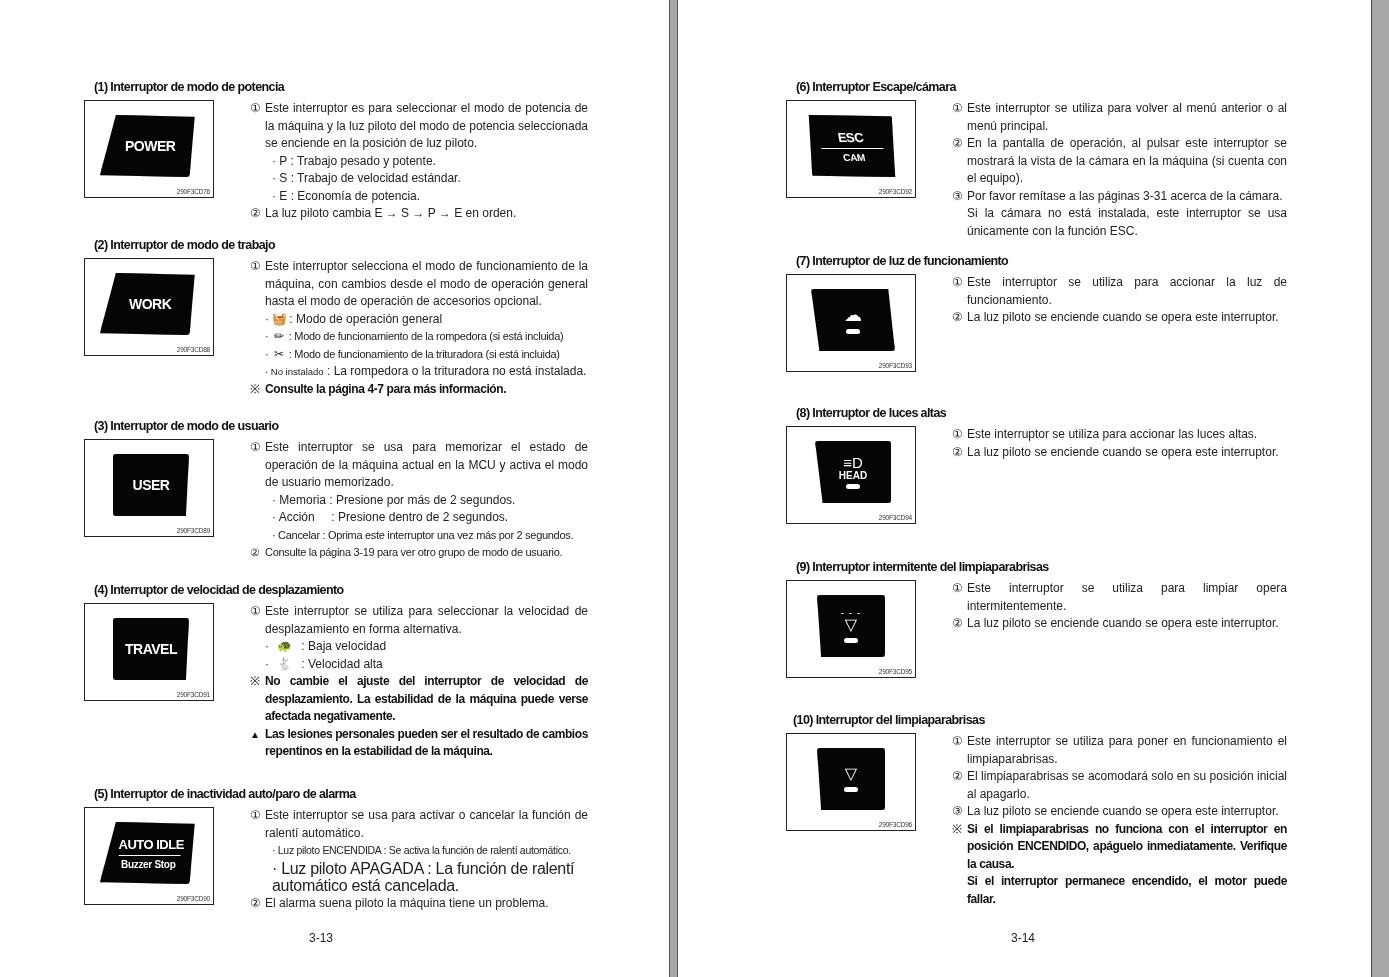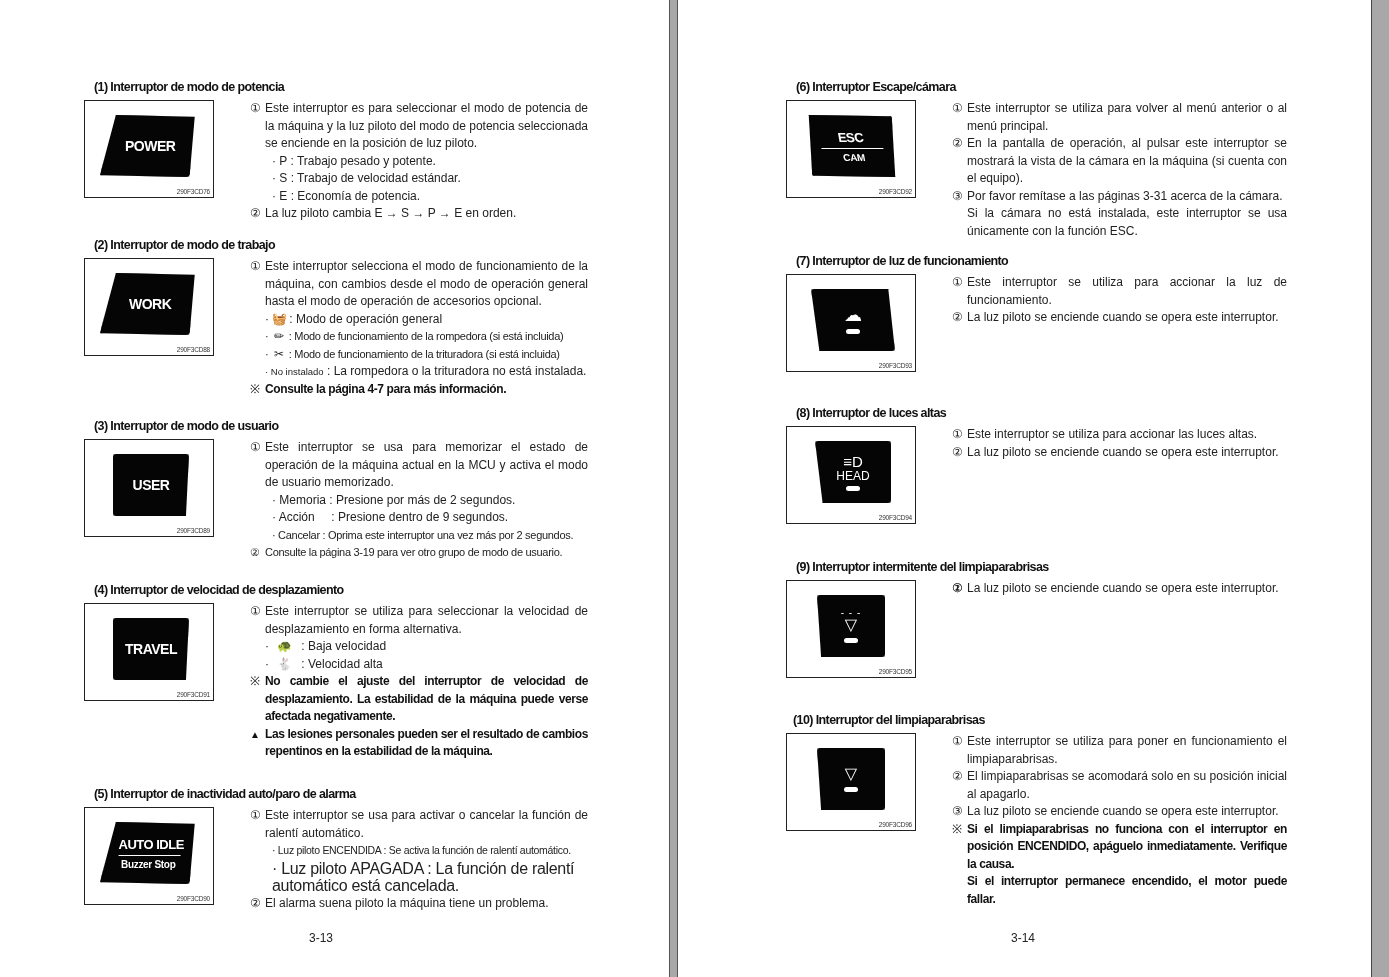--- a/index.html
+++ b/index.html
@@ -85,21 +85,21 @@
     <div class="sec-title">(3) Interruptor de modo de usuario</div>
     <div class="figure">
       <div class="switch" style="clip-path:polygon(0 0,100% 0,96% 100%,0 100%); left:28px; width:76px;">
         <span class="sw-label" style="transform:none">USER</span>
       </div>
       <span class="fig-code">290F3CD89</span>
     </div>
     <div class="body">
       <div class="p"><span class="num">①</span><span>Este interruptor se usa para memorizar el estado de operación de la máquina actual en la MCU y activa el modo de usuario memorizado.</span></div>
       <div class="sub" style="white-space:pre">· Memoria : Presione por más de 2 segundos.</div>
-      <div class="sub" style="white-space:pre">· Acción     : Presione dentro de 9 segundos.</div>
+      <div class="sub" style="white-space:pre">· Acción     : Presione dentro de 2 segundos.</div>
       <div class="sub small" style="white-space:pre">· Cancelar : Oprima este interruptor una vez más por 2 segundos.</div>
       <div class="p small"><span class="num">②</span><span>Consulte la página 3-19 para ver otro grupo de modo de usuario.</span></div>
     </div>
   </div>
 
   <div class="section" style="left:74px; top:583px; width:520px; height:190px;">
     <div class="sec-title">(4) Interruptor de velocidad de desplazamiento</div>
     <div class="figure">
       <div class="switch" style="clip-path:polygon(0 0,100% 0,96% 100%,0 100%); left:28px; width:76px;">
         <span class="sw-label" style="transform:none">TRAVEL</span>
@@ -171,21 +171,21 @@
       <div class="p"><span class="num">①</span><span>Este interruptor se utiliza para accionar la luz de funcionamiento.</span></div>
       <div class="p"><span class="num">②</span><span>La luz piloto se enciende cuando se opera este interruptor.</span></div>
     </div>
   </div>
 
   <div class="section" style="left:98px; top:406px; width:520px; height:130px;">
     <div class="sec-title">(8) Interruptor de luces altas</div>
     <div class="figure">
       <div class="switch" style="clip-path:polygon(0 0,100% 0,100% 100%,10% 100%); left:28px; width:76px;">
         <span style="font-size:15px; line-height:15px;">≡D</span>
-        <span style="font-size:12px;">HEAD</span>
+        <span style="font-size:10px;font-weight:bold;">HEAD</span>
         <span class="pilot" style="margin-top:3px"></span>
       </div>
       <span class="fig-code">290F3CD94</span>
     </div>
     <div class="body" style="width:335px">
       <div class="p"><span class="num">①</span><span>Este interruptor se utiliza para accionar las luces altas.</span></div>
       <div class="p"><span class="num">②</span><span>La luz piloto se enciende cuando se opera este interruptor.</span></div>
     </div>
   </div>
 
@@ -193,21 +193,21 @@
     <div class="sec-title">(9) Interruptor intermitente del limpiaparabrisas</div>
     <div class="figure">
       <div class="switch" style="clip-path:polygon(0 0,100% 0,100% 100%,6% 100%); left:30px; width:68px;">
         <span style="font-size:10px;line-height:8px;letter-spacing:1px;">- - -</span>
         <span style="font-size:16px; line-height:16px;">▽</span>
         <span class="pilot"></span>
       </div>
       <span class="fig-code">290F3CD95</span>
     </div>
     <div class="body" style="width:335px">
-      <div class="p"><span class="num">①</span></div>
+      <div class="p"><span class="num">①</span><span>Este interruptor se utiliza para limpiar opera intermitentemente.</span></div>
       <div class="p"><span class="num">②</span><span>La luz piloto se enciende cuando se opera este interruptor.</span></div>
     </div>
   </div>
 
   <div class="section" style="left:95px; top:713px; width:525px; height:200px;">
     <div class="sec-title">(10) Interruptor del limpiaparabrisas</div>
     <div class="figure" style="left:13px;">
       <div class="switch" style="clip-path:polygon(0 0,100% 0,100% 100%,6% 100%); left:30px; width:68px;">
         <span style="font-size:16px; line-height:16px;">▽</span>
         <span class="pilot"></span>

